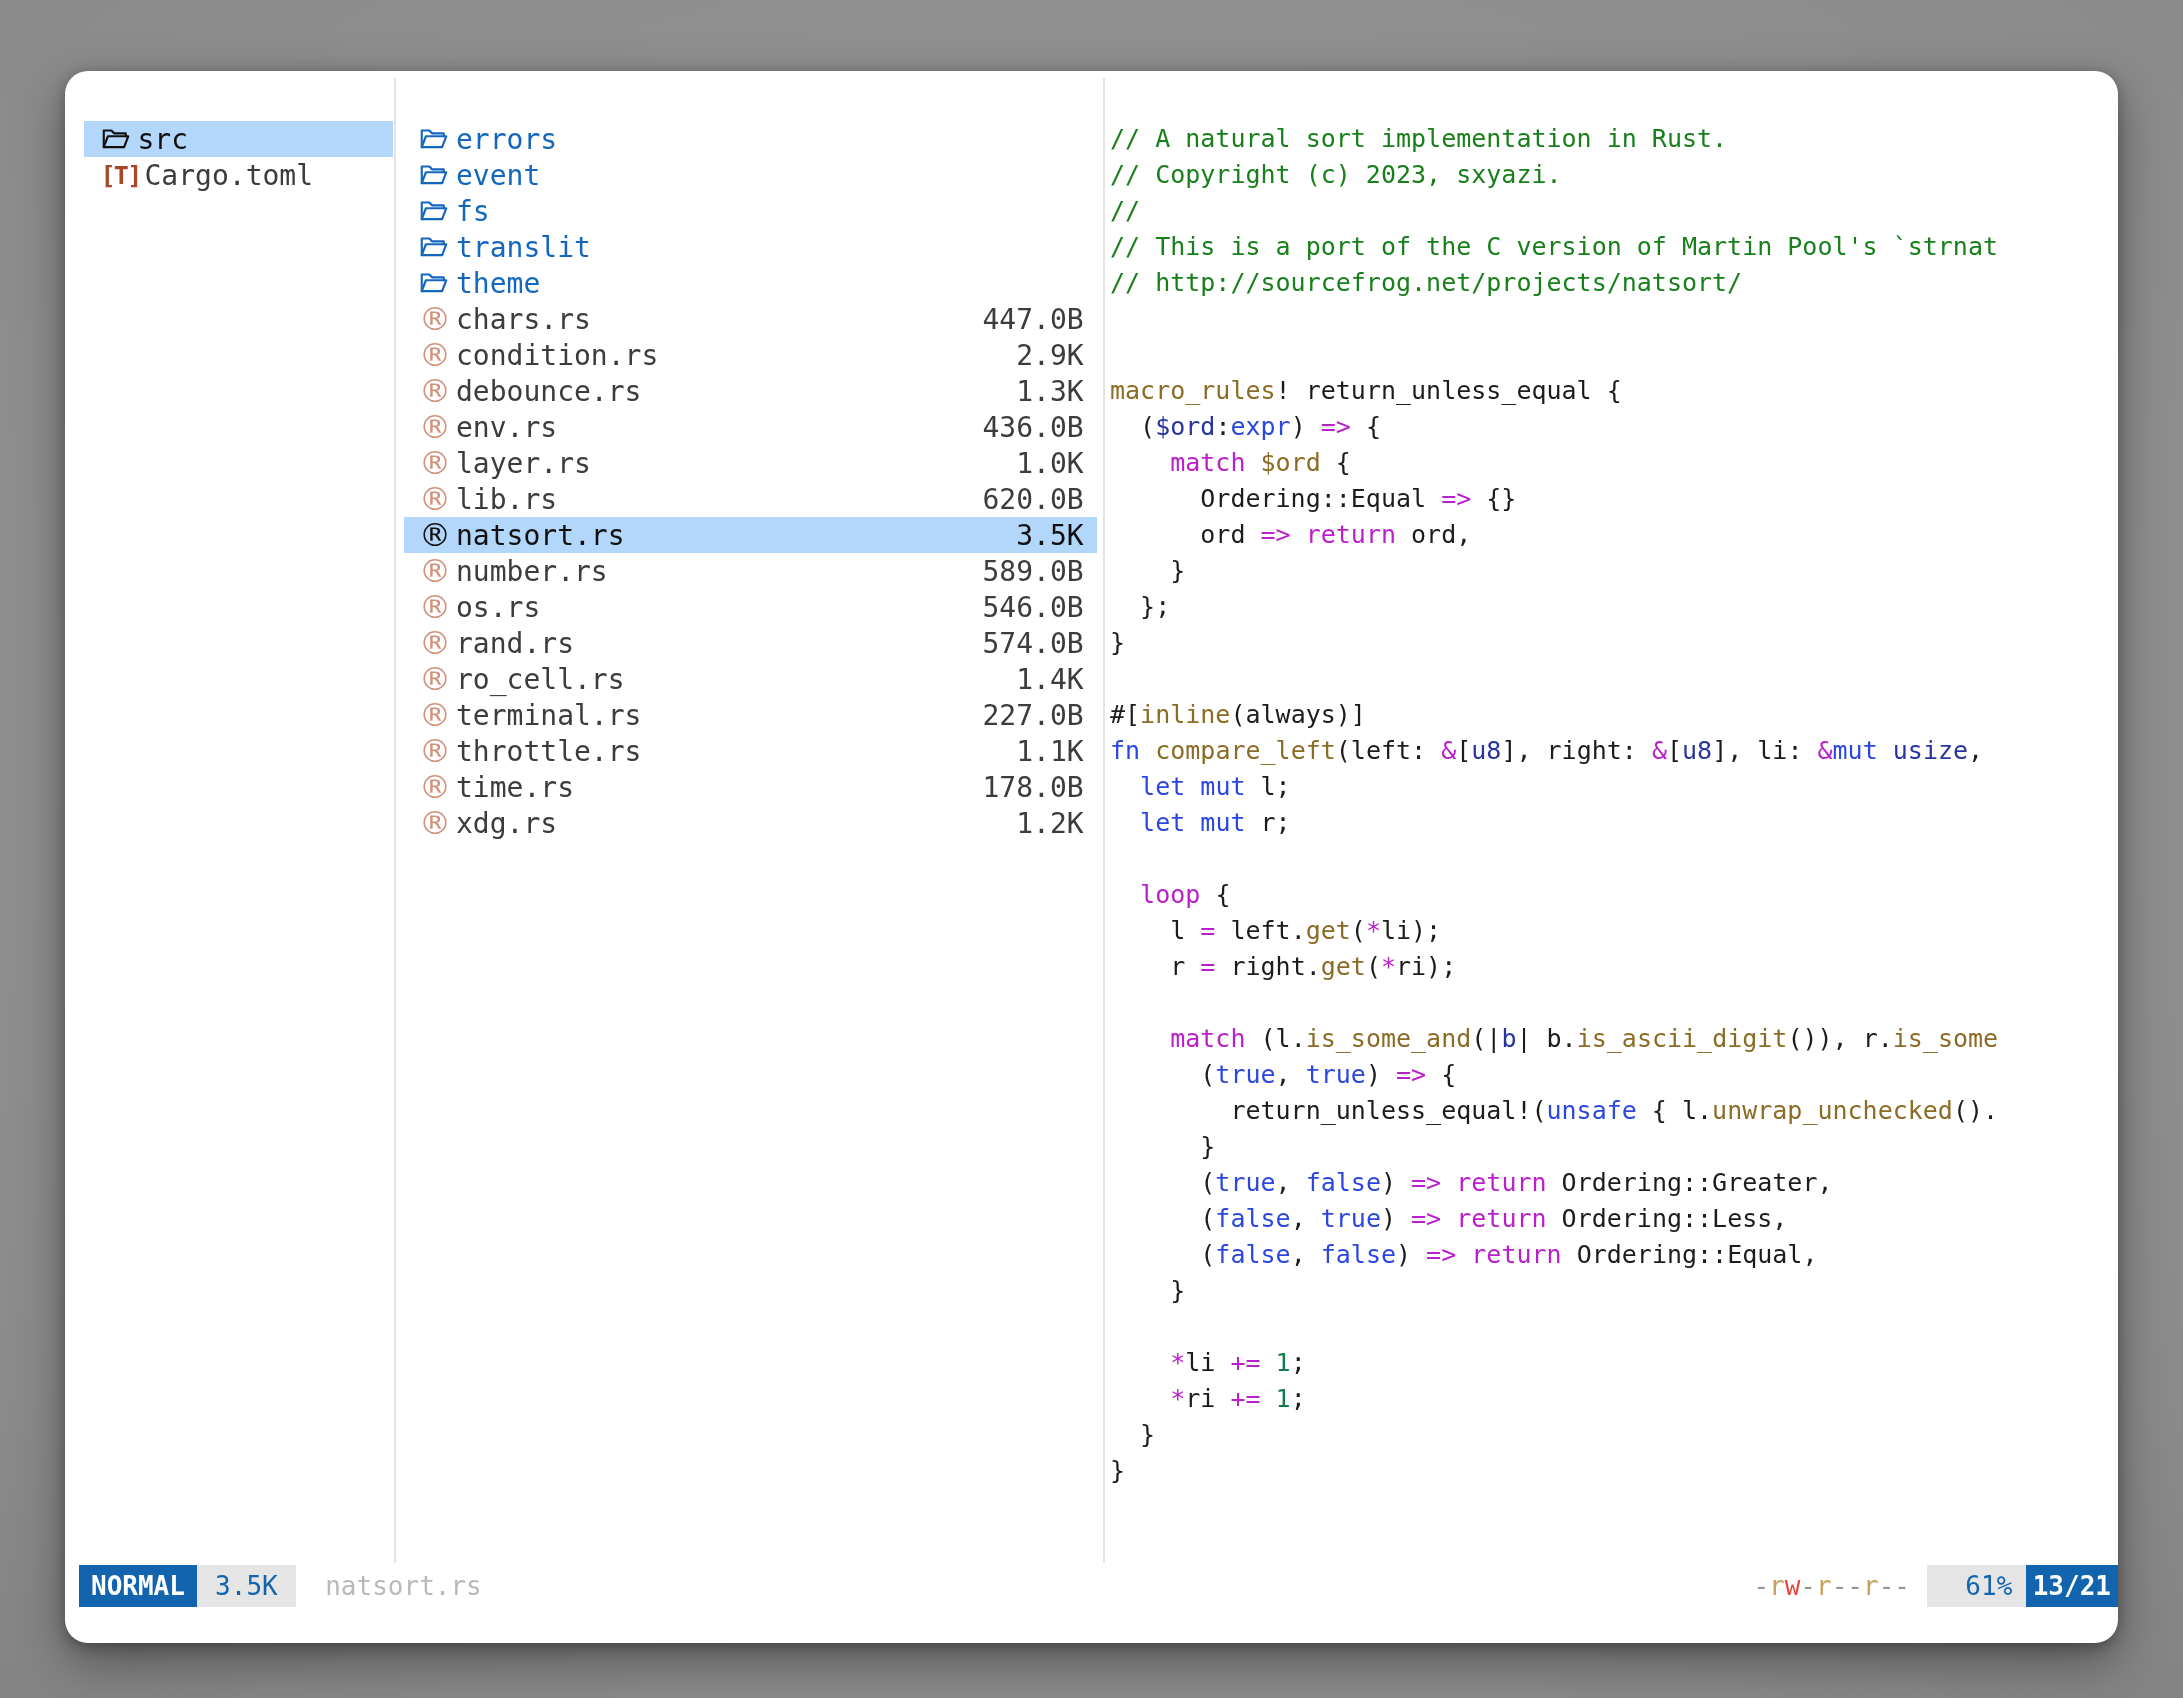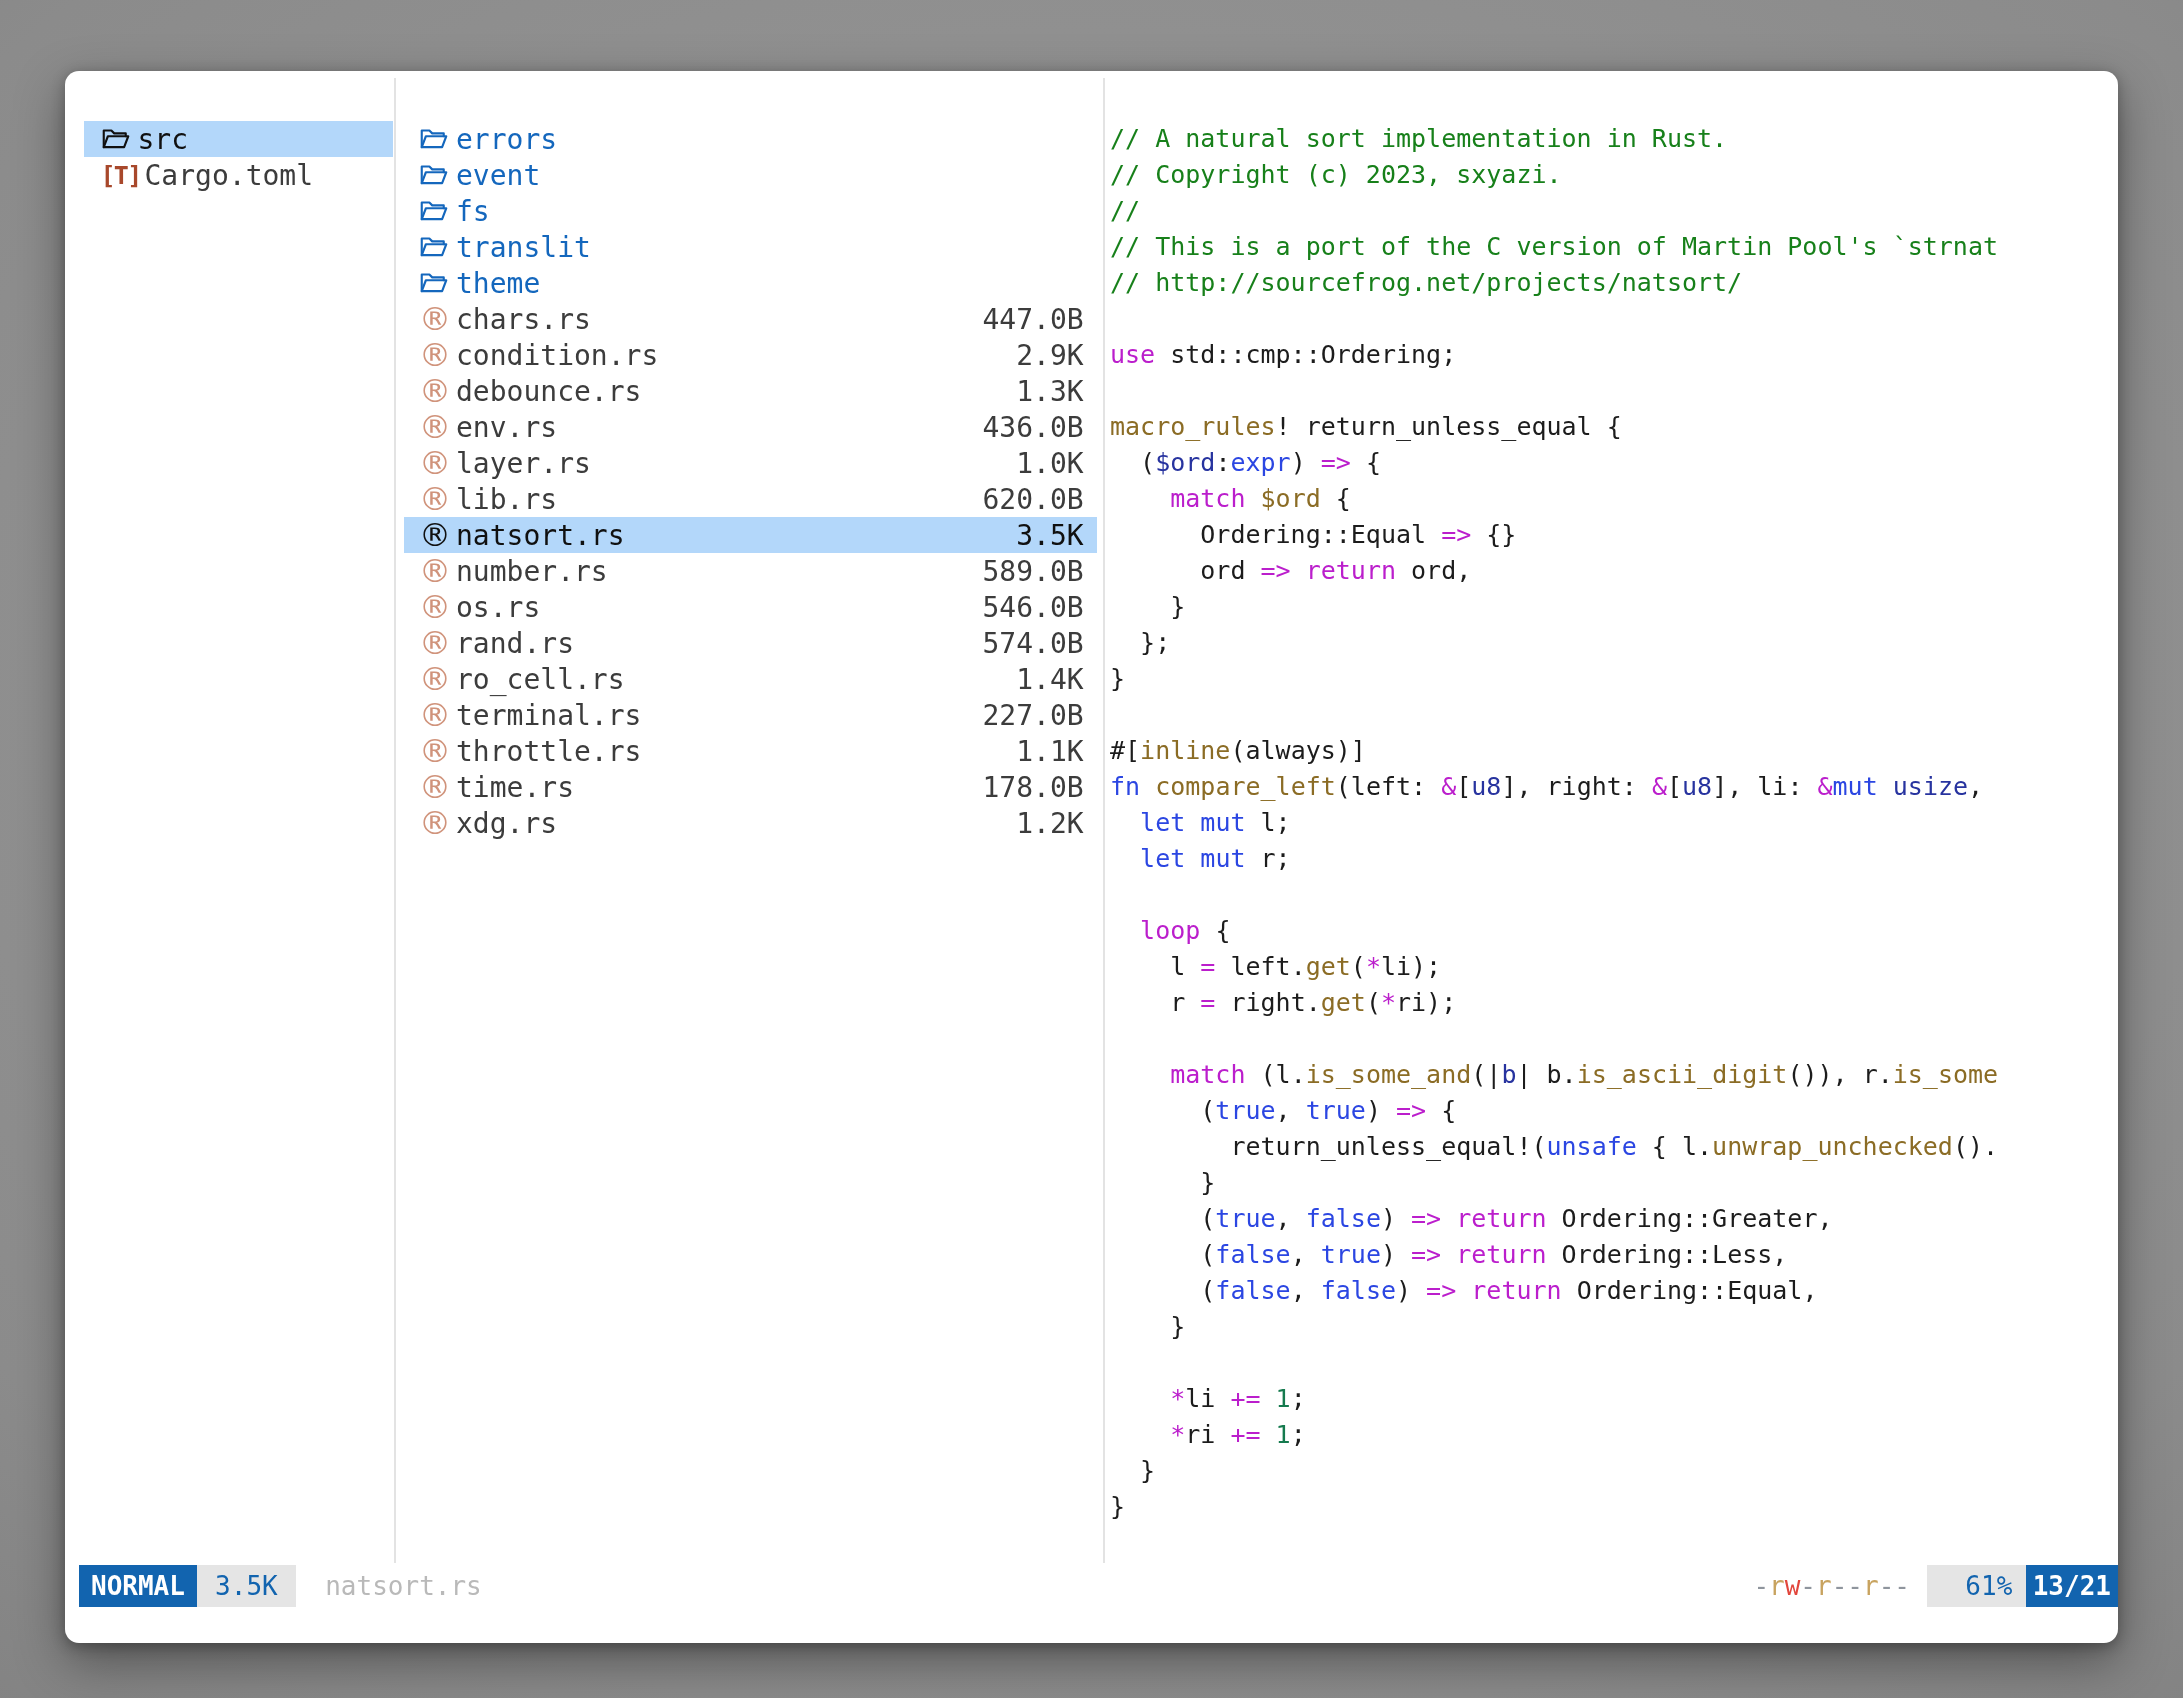--- a/index.html
+++ b/index.html
@@ -3,21 +3,21 @@
 <meta charset="utf-8">
 <style>
   html,body{margin:0;padding:0;}
   body{
     width:2183px;height:1698px;overflow:hidden;position:relative;
     background:radial-gradient(ellipse 130% 120% at 50% 42%, #9a9a9a 0%, #8b8b8b 50%, #6b6b6b 100%);
     font-family:"DejaVu Sans Mono", monospace;
   }
   .window{
     position:absolute;left:65px;top:71px;width:2053px;height:1572px;
-    background:#ffffff;border-radius:14px;overflow:hidden;
+    background:#ffffff;border-radius:23px;overflow:hidden;
     box-shadow:0 18.5px 50px rgba(0,0,0,.38), 0 3.4px 13.4px rgba(0,0,0,.28);
   }
   .sep{position:absolute;top:6.7px;width:1.7px;height:1485px;background:#e3e3e3;}
   .sep1{left:329px;}
   .sep2{left:1038px;}
 
   .pane{position:absolute;top:50px;}
   .parent-pane{left:18.5px;width:309px;}
   .current-pane{left:339px;width:693px;}
   .preview-pane{left:1045px;width:1007px;height:1443px;overflow:hidden;}
@@ -200,21 +200,20 @@
       </div>
     </div>
   <div class="sep sep2"></div>
   <div class="pane preview-pane code">
       <div class="code-line"><span class="tk-c">// A natural sort implementation in Rust.</span></div>
       <div class="code-line"><span class="tk-c">// Copyright (c) 2023, sxyazi.</span></div>
       <div class="code-line"><span class="tk-c">//</span></div>
       <div class="code-line"><span class="tk-c">// This is a port of the C version of Martin Pool's `strnat</span></div>
       <div class="code-line"><span class="tk-c">// http://sourcefrog.net/projects/natsort/</span></div>
       <div class="code-line">&nbsp;</div>
-      <div class="code-line"><span class="tk-m">use</span><span class="tk-k"> std::cmp::Ordering;</span></div>
       <div class="code-line">&nbsp;</div>
       <div class="code-line"><span class="tk-o">macro_rules</span><span class="tk-k">! return_unless_equal {</span></div>
       <div class="code-line"><span class="tk-k">  (</span><span class="tk-n">$ord</span><span class="tk-k">:</span><span class="tk-b">expr</span><span class="tk-k">) </span><span class="tk-m">=&gt;</span><span class="tk-k"> {</span></div>
       <div class="code-line"><span class="tk-k">    </span><span class="tk-m">match</span><span class="tk-k"> </span><span class="tk-o">$ord</span><span class="tk-k"> {</span></div>
       <div class="code-line"><span class="tk-k">      Ordering::Equal </span><span class="tk-m">=&gt;</span><span class="tk-k"> {}</span></div>
       <div class="code-line"><span class="tk-k">      ord </span><span class="tk-m">=&gt;</span><span class="tk-k"> </span><span class="tk-m">return</span><span class="tk-k"> ord,</span></div>
       <div class="code-line"><span class="tk-k">    }</span></div>
       <div class="code-line"><span class="tk-k">  };</span></div>
       <div class="code-line"><span class="tk-k">}</span></div>
       <div class="code-line">&nbsp;</div>

